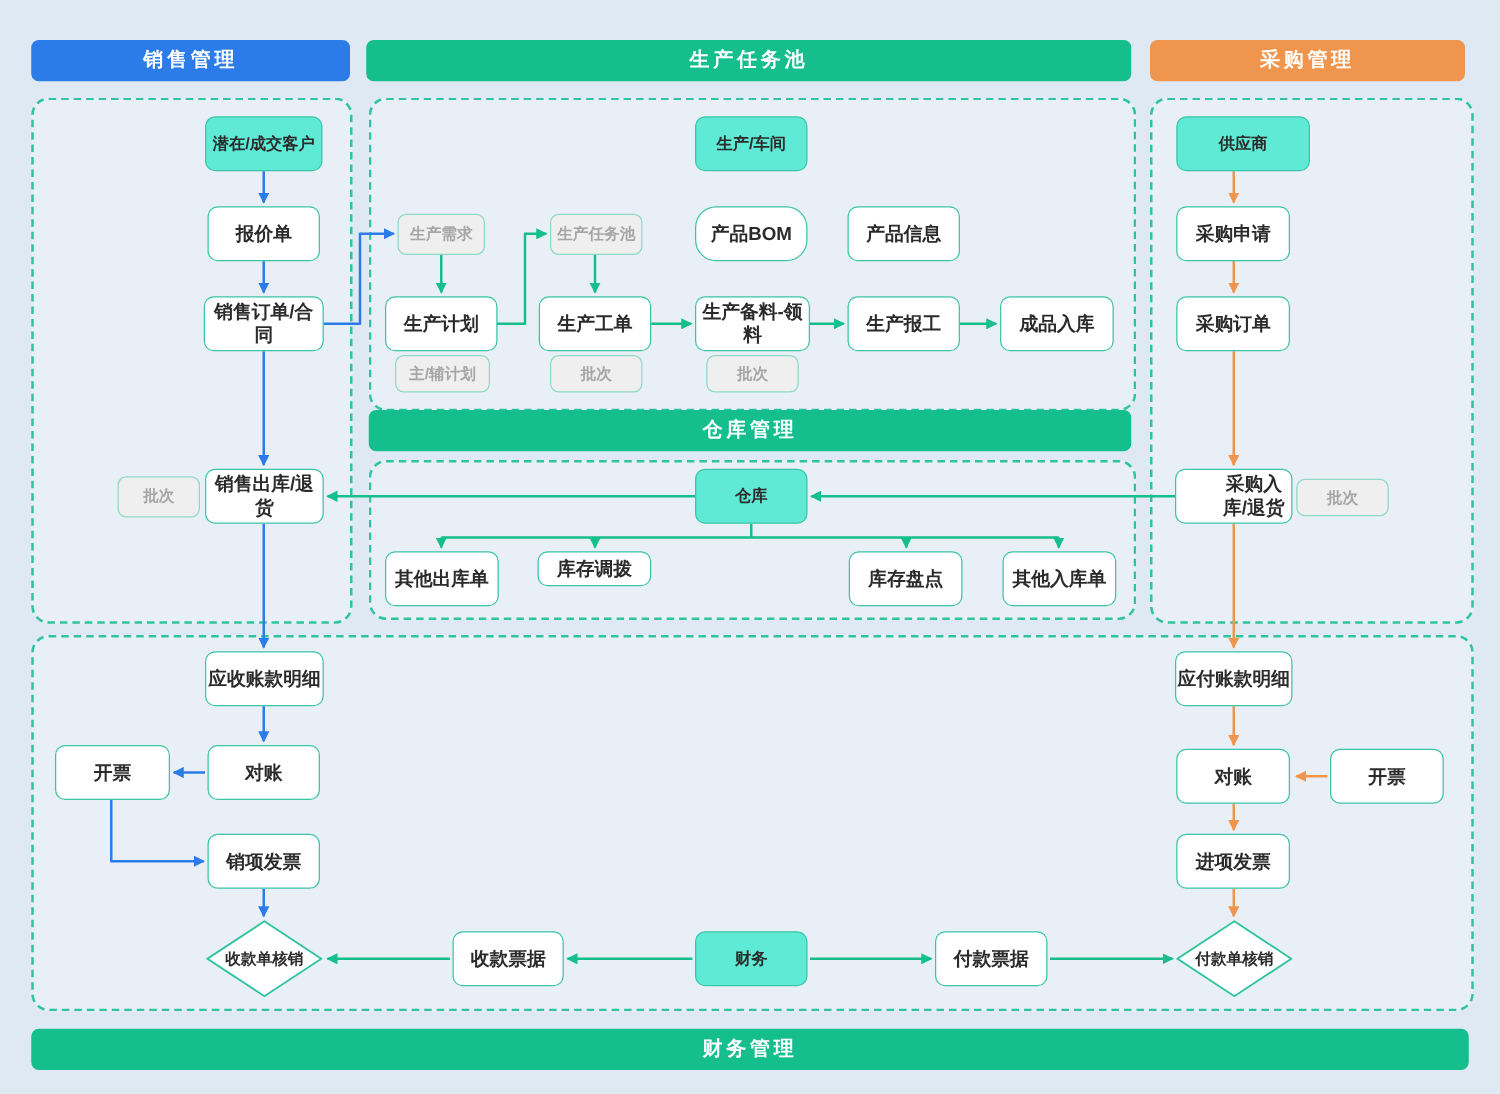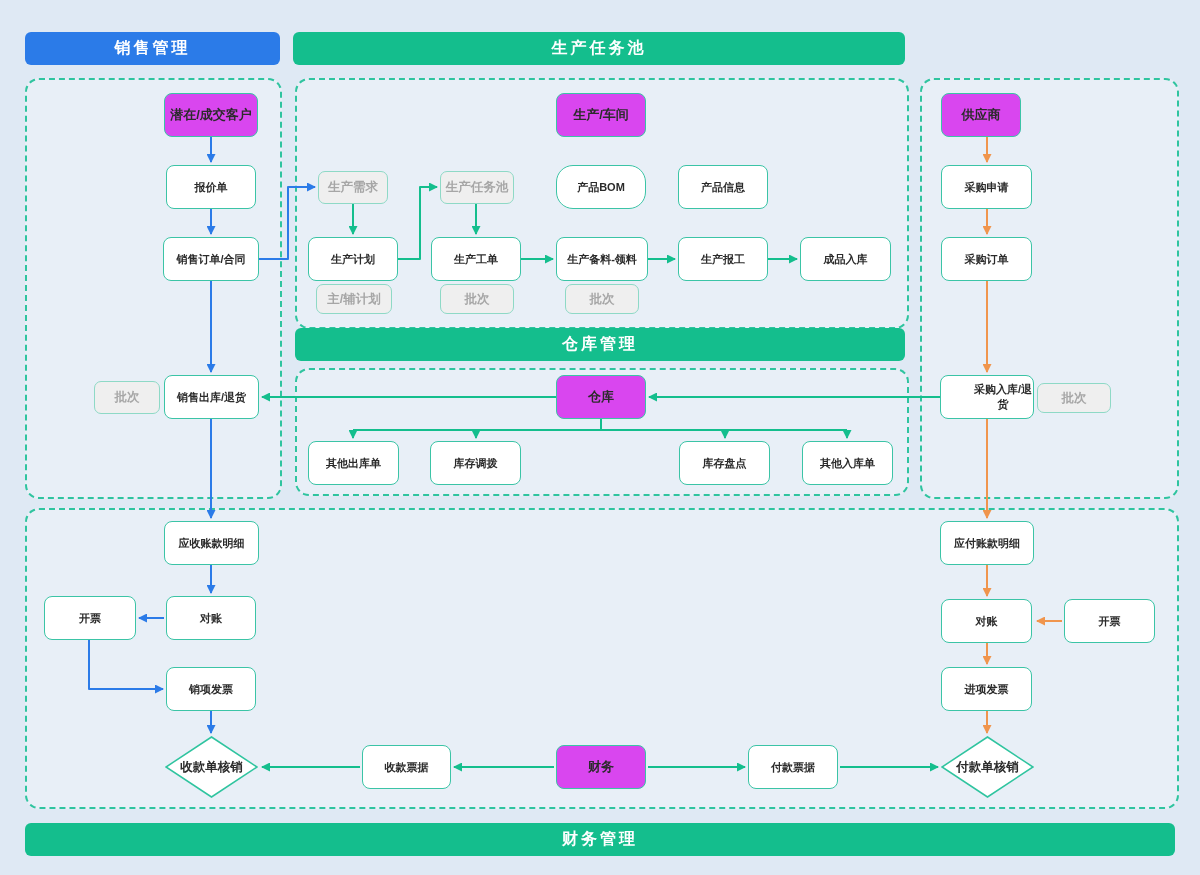--- a/index.html
+++ b/index.html
@@ -43,24 +43,24 @@
   .node{
     position:absolute;
     display:flex;align-items:center;justify-content:center;
     text-align:center;
     box-sizing:border-box;
     font-weight:bold;color:#2b2b2b;
     z-index:4;
   }
   .node.white{
     background:#ffffff;border:1.5px solid #3bc4a6;border-radius:8px;
-    font-size:11px;
+    font-size:15px;
   }
   .node.tint{
-    background:#d946ef;border:1.5px solid #3bc4a6;border-radius:8px;
+    background:#5eead4;border:1.5px solid #3bc4a6;border-radius:8px;
     font-size:13px;
   }
   .node.gray{
     background:#efefef;border:1.5px solid #8ed9c6;border-radius:7px;
     font-size:12.5px;color:#a6a6a6;
   }
   .node.diamond{background:transparent;border:none;}
   .node.diamond svg{position:absolute;left:0;top:0;}
   .node.diamond polygon{fill:#ffffff;stroke:#2fc49f;stroke-width:1.5;}
   .node.diamond .lbl{
@@ -83,20 +83,21 @@
 <div class="stage">
 
   <div class="region c-sales"></div>
   <div class="region c-production"></div>
   <div class="region c-purchase"></div>
   <div class="region c-warehouse"></div>
   <div class="region c-finance"></div>
 
   <div class="hdr hdr-sales">销售管理</div>
   <div class="hdr hdr-production">生产任务池</div>
+  <div class="hdr hdr-purchase">采购管理</div>
   <div class="hdr hdr-warehouse">仓库管理</div>
   <div class="hdr hdr-finance">财务管理</div>
 
   <svg id="edges-layer" width="1200" height="875" viewBox="0 0 1200 875">
     <defs>
       <marker id="arr-blue" markerUnits="userSpaceOnUse" markerWidth="9" markerHeight="9" refX="8" refY="4.5" orient="auto">
         <path d="M0,0 L9,4.5 L0,9 Z" fill="#2b7be8"></path>
       </marker>
       <marker id="arr-green" markerUnits="userSpaceOnUse" markerWidth="9" markerHeight="9" refX="8" refY="4.5" orient="auto">
         <path d="M0,0 L9,4.5 L0,9 Z" fill="#14be8d"></path>
@@ -168,24 +169,24 @@
       <div class="node white" style="left: 308px; top: 237px; width: 90px; height: 44px;">生产计划</div>
       <div class="node gray" style="left: 316px; top: 284px; width: 76px; height: 30px;">主/辅计划</div>
       <div class="node white" style="left: 431px; top: 237px; width: 90px; height: 44px;">生产工单</div>
       <div class="node gray" style="left: 440px; top: 284px; width: 74px; height: 30px;">批次</div>
       <div class="node white" style="left: 556px; top: 237px; width: 92px; height: 44px;">生产备料-领料</div>
       <div class="node gray" style="left: 565px; top: 284px; width: 74px; height: 30px;">批次</div>
       <div class="node white" style="left: 678px; top: 237px; width: 90px; height: 44px;">生产报工</div>
       <div class="node white" style="left: 800px; top: 237px; width: 91px; height: 44px;">成品入库</div>
       <div class="node tint" style="left: 556px; top: 375px; width: 90px; height: 44px;">仓库</div>
       <div class="node white" style="left: 308px; top: 441px; width: 91px; height: 44px;">其他出库单</div>
-      <div class="node white" style="left: 430px; top: 441px; width: 91px; height: 44px;">库存调拨</div>
+      <div class="node white" style="left: 430px; top: 441px; width: 91px; height: 28px;">库存调拨</div>
       <div class="node white" style="left: 679px; top: 441px; width: 91px; height: 44px;">库存盘点</div>
       <div class="node white" style="left: 802px; top: 441px; width: 91px; height: 44px;">其他入库单</div>
-      <div class="node tint" style="left: 941px; top: 93px; width: 80px; height: 44px;">供应商</div>
+      <div class="node tint" style="left: 941px; top: 93px; width: 107px; height: 44px;">供应商</div>
       <div class="node white" style="left: 941px; top: 165px; width: 91px; height: 44px;">采购申请</div>
       <div class="node white" style="left: 941px; top: 237px; width: 91px; height: 44px;">采购订单</div>
       <div class="node white" style="left: 940px; top: 375px; width: 94px; height: 44px; padding-left: 32px;">采购入库/退货</div>
       <div class="node gray" style="left: 1037px; top: 383px; width: 74px; height: 30px;">批次</div>
       <div class="node white" style="left: 940px; top: 521px; width: 94px; height: 44px;">应付账款明细</div>
       <div class="node white" style="left: 941px; top: 599px; width: 91px; height: 44px;">对账</div>
       <div class="node white" style="left: 1064px; top: 599px; width: 91px; height: 44px;">开票</div>
       <div class="node white" style="left: 941px; top: 667px; width: 91px; height: 44px;">进项发票</div>
       <div class="node diamond" style="left: 941px; top: 736px; width: 93px; height: 62px;">
         <svg width="93" height="62" viewBox="0 0 93 62">

